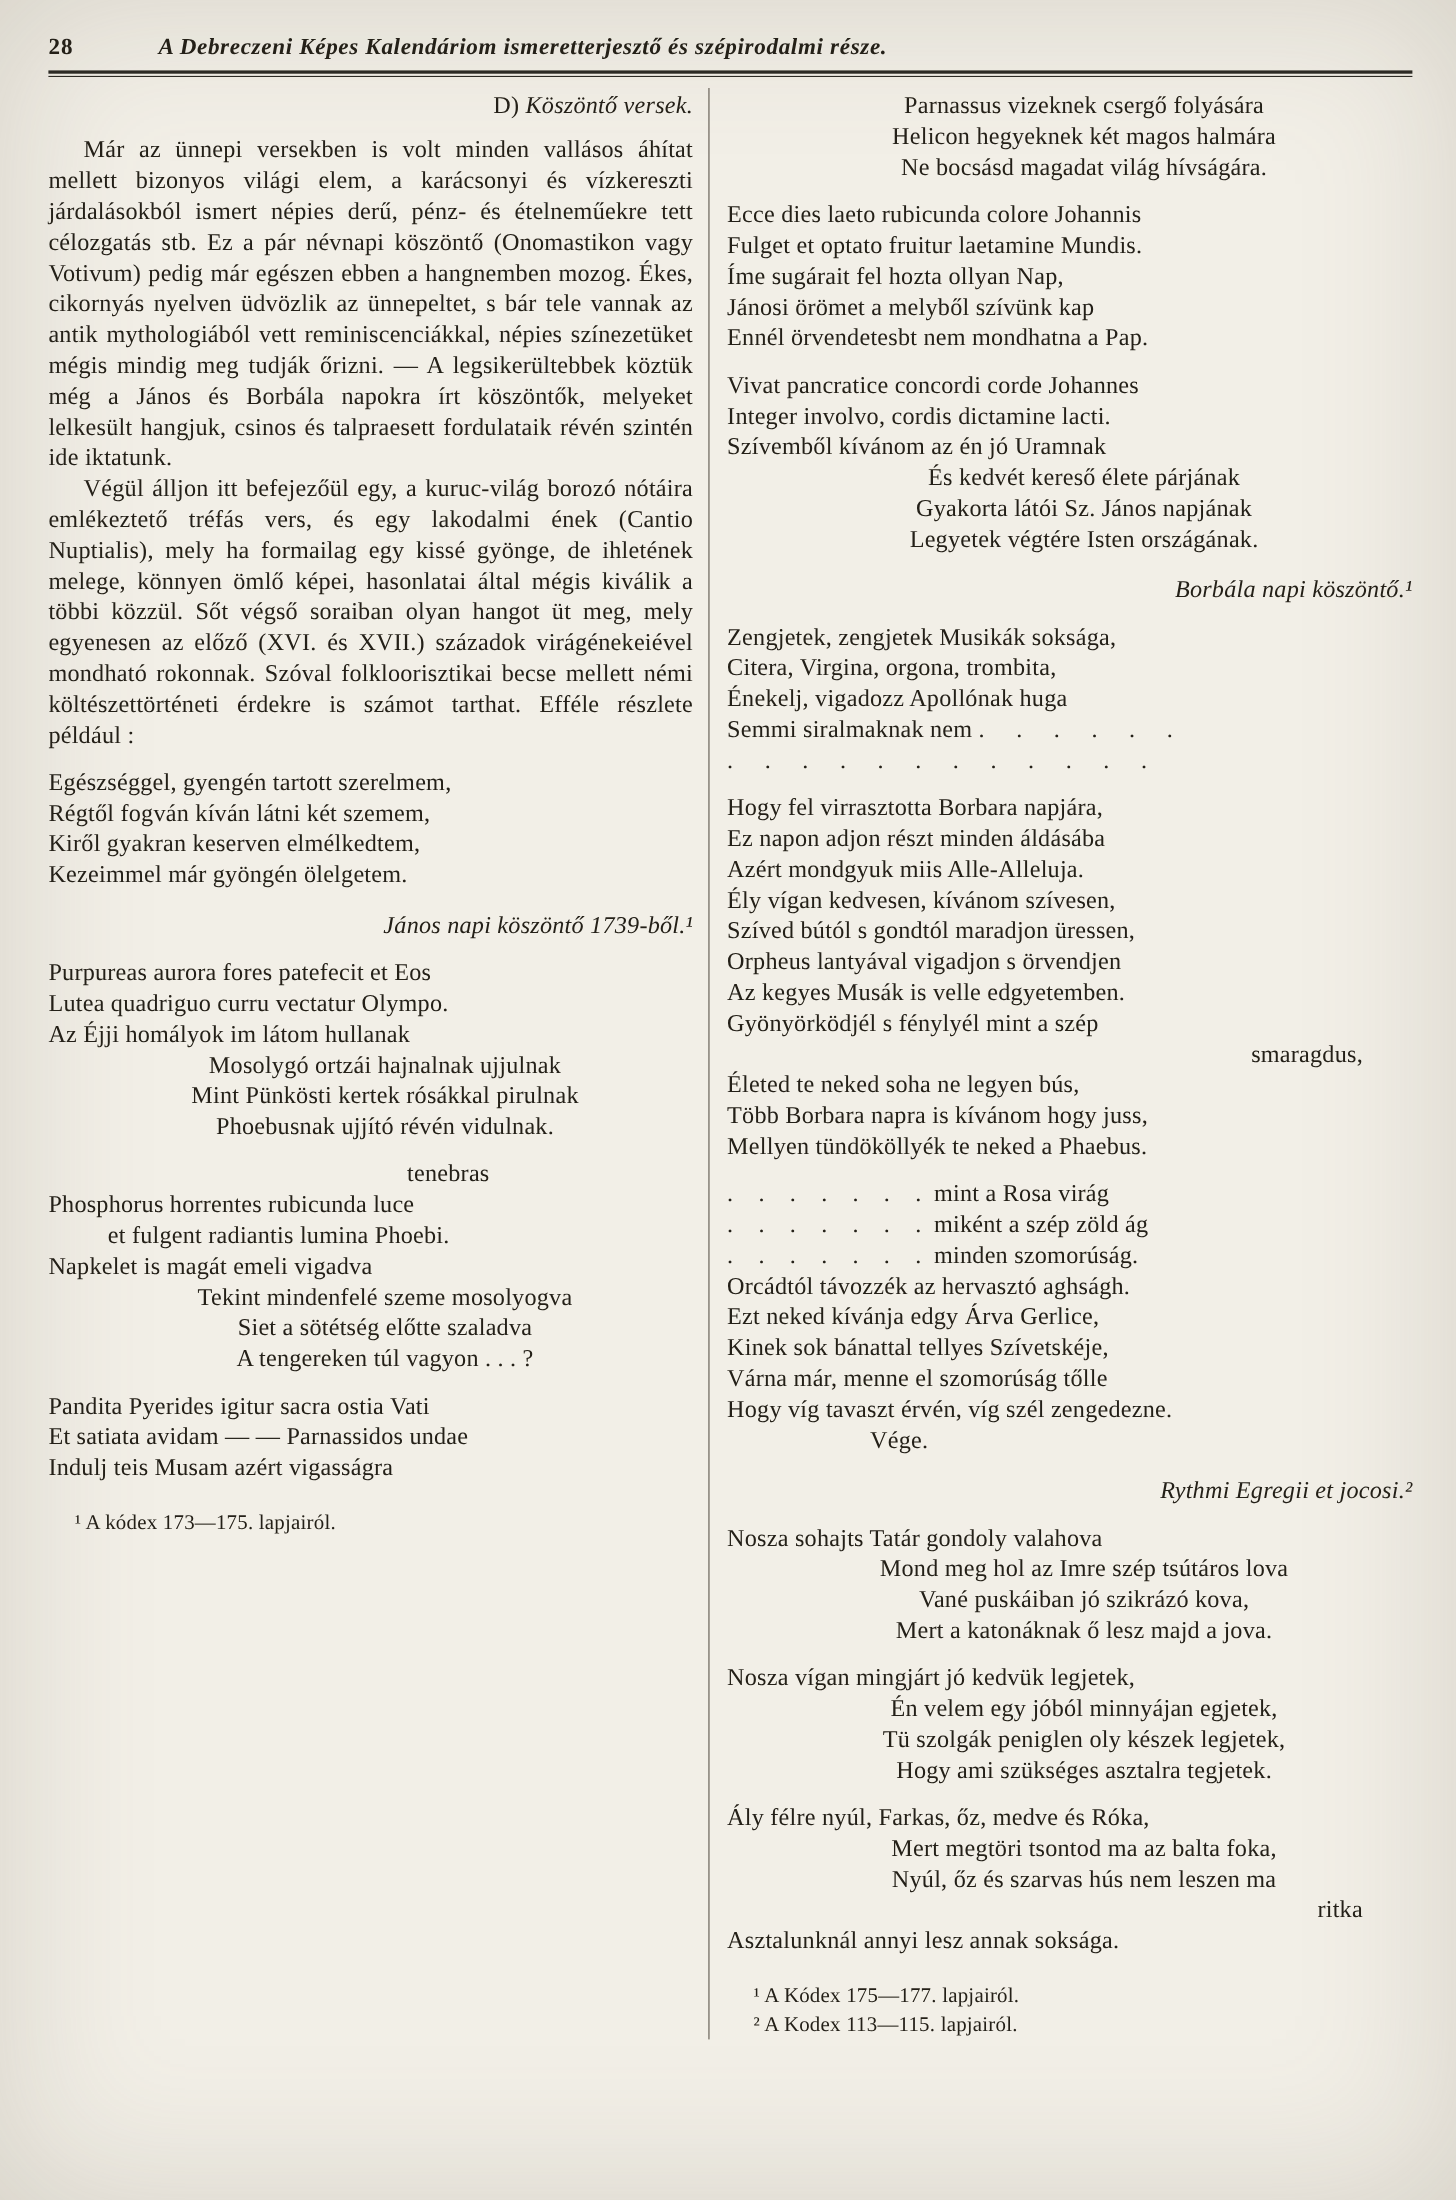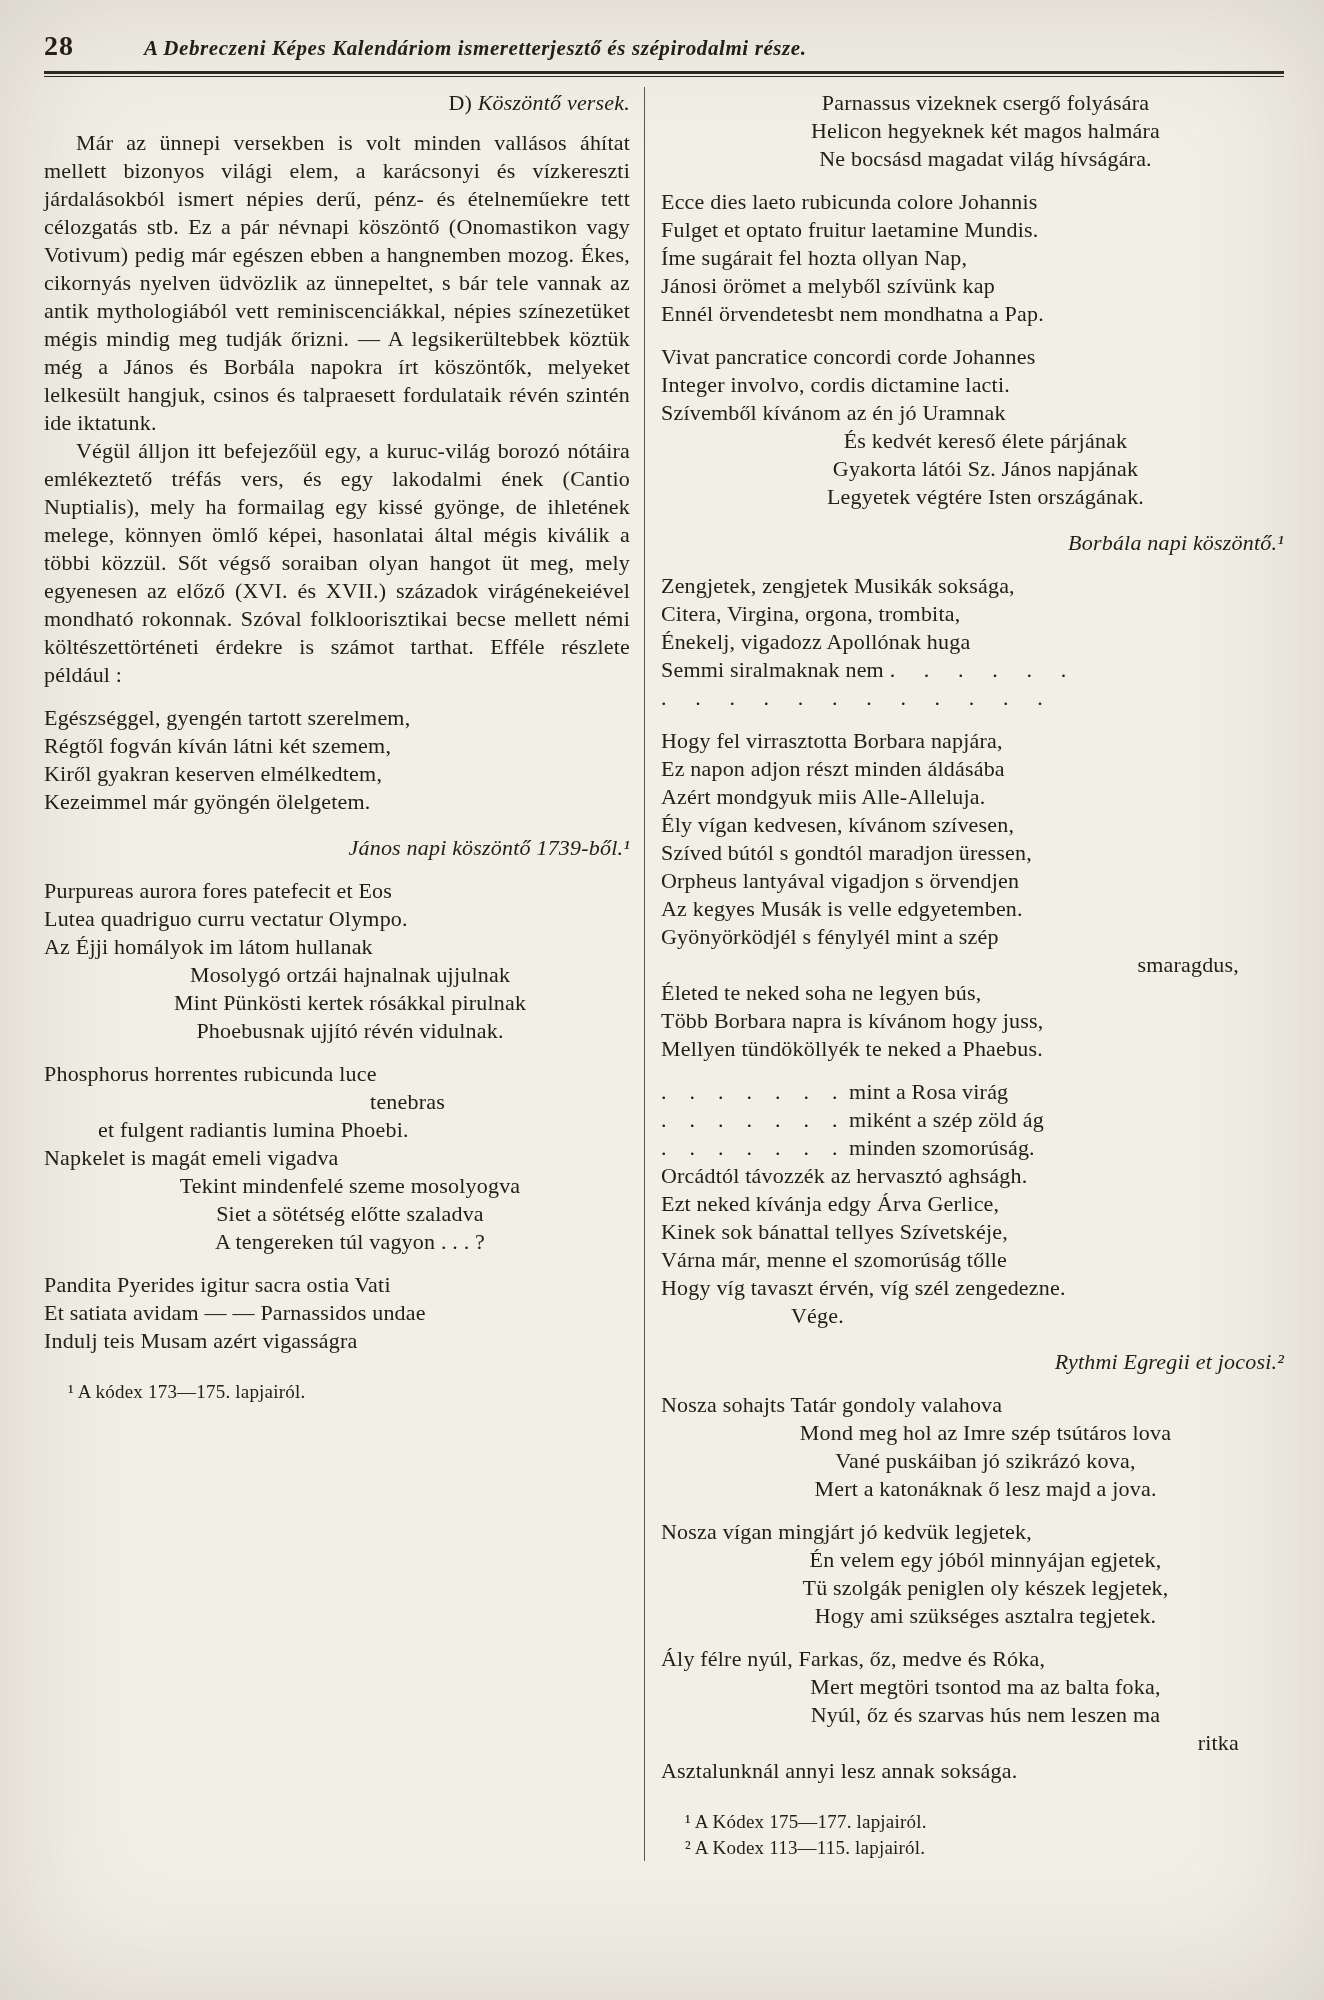--- a/index.html
+++ b/index.html
@@ -9,21 +9,21 @@
     height: 2000px;
     background: #f2efe7;
     color: #242018;
     font-family: "Liberation Serif", "DejaVu Serif", serif;
     padding: 30px 40px 24px 44px;
     position: relative;
     overflow: hidden;
     box-shadow: inset 0 0 140px rgba(115,105,85,0.22);
   }
   .header { display: flex; align-items: baseline; }
-  .page-number { font-size: 28px; font-weight: bold; width: 100px; letter-spacing: 1px; }
+  .page-number { font-size: 21px; font-weight: bold; width: 100px; letter-spacing: 1px; }
   .running-title { font-size: 21px; font-weight: bold; font-style: italic; letter-spacing: 0.6px; }
   .header-rule {
     margin-top: 9px;
     border-top: 3px solid #2c2a24;
     border-bottom: 1px solid #2c2a24;
     height: 6px;
   }
   .columns { display: flex; margin-top: 10px; align-items: stretch; }
   .col { font-size: 22px; line-height: 28px; letter-spacing: 0.2px; }
   .col-left  { width: 600px; padding-right: 14px; }
@@ -80,22 +80,22 @@
         <div class="sec-heading"><span>János napi köszöntő 1739-ből.¹</span></div>
         <div class="verse">
           <div class="verse-line">Purpureas aurora fores patefecit et Eos</div>
           <div class="verse-line">Lutea quadriguo curru vectatur Olympo.</div>
           <div class="verse-line">Az Éjji homályok im látom hullanak</div>
           <div class="verse-line ind">Mosolygó ortzái hajnalnak ujjulnak</div>
           <div class="verse-line ind">Mint Pünkösti kertek rósákkal pirulnak</div>
           <div class="verse-line ind">Phoebusnak ujjító révén vidulnak.</div>
         </div>
         <div class="verse">
+          <div class="verse-line right-mid">tenebras</div>
           <div class="verse-line">Phosphorus horrentes rubicunda luce</div>
-          <div class="verse-line right-mid">tenebras</div>
           <div class="verse-line ind2">et fulgent radiantis lumina Phoebi.</div>
           <div class="verse-line">Napkelet is magát emeli vigadva</div>
           <div class="verse-line ind">Tekint mindenfelé szeme mosolyogva</div>
           <div class="verse-line ind">Siet a sötétség előtte szaladva</div>
           <div class="verse-line ind">A tengereken túl vagyon . . . ?</div>
         </div>
         <div class="verse">
           <div class="verse-line">Pandita Pyerides igitur sacra ostia Vati</div>
           <div class="verse-line">Et satiata avidam — — Parnassidos undae</div>
           <div class="verse-line">Indulj teis Musam azért vigasságra</div>

